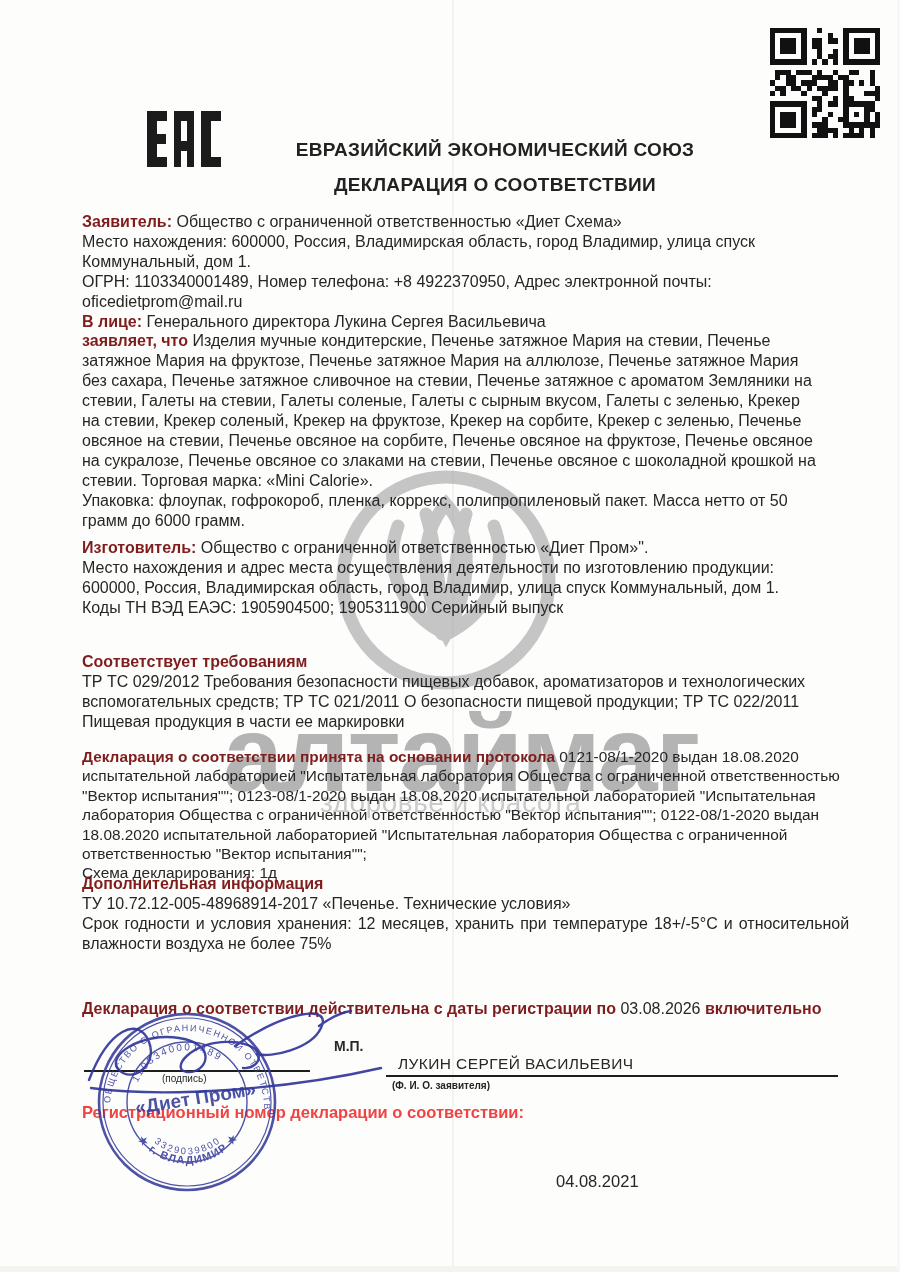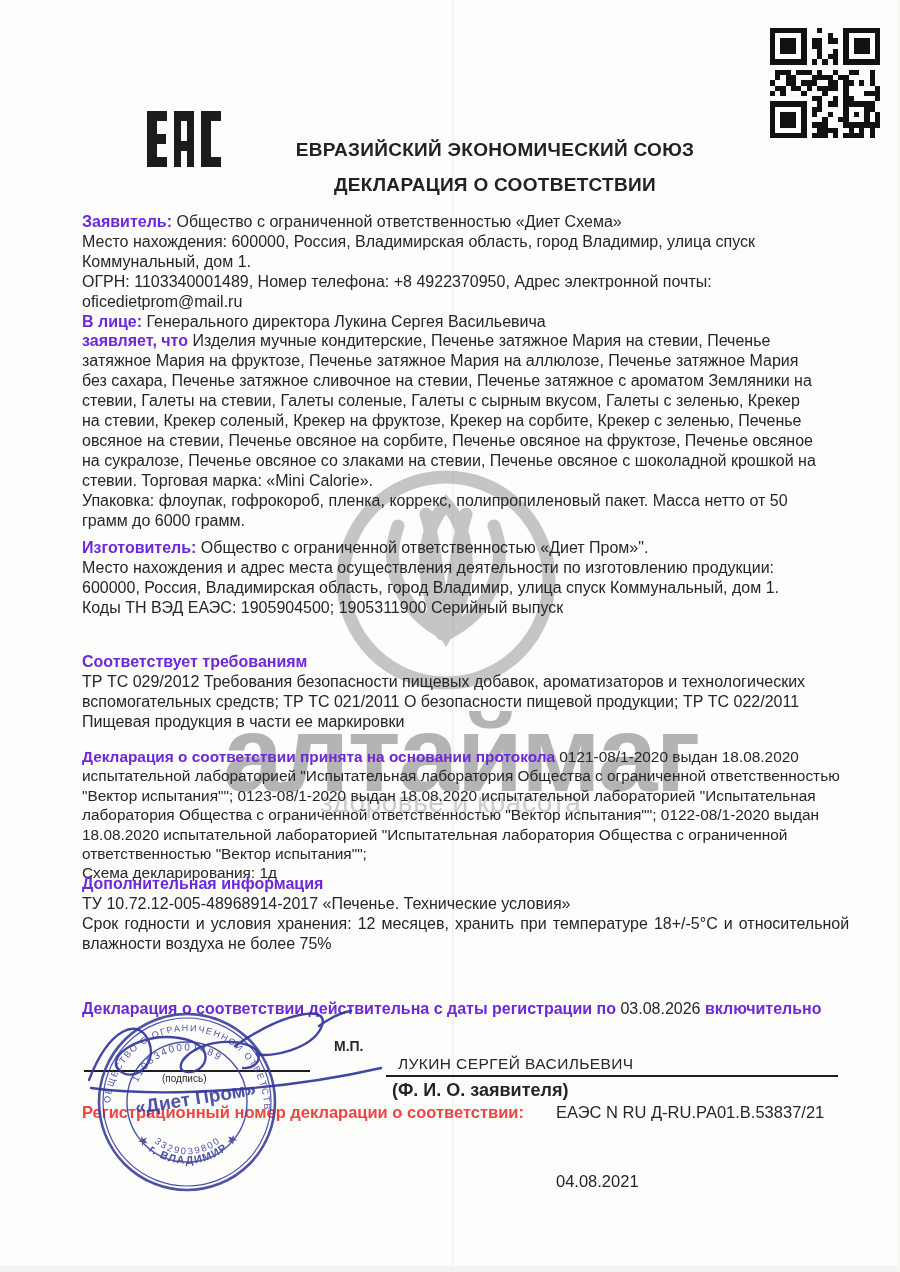--- a/index.html
+++ b/index.html
@@ -5,25 +5,25 @@
   html,body{margin:0;padding:0;background:#ffffff;}
   #page{
     position:relative;width:900px;height:1272px;background:#fdfdfc;
     font-family:"Liberation Sans", sans-serif;color:#282828;overflow:hidden;
   }
   .abs{position:absolute;}
   
   .title-band{left:82px;width:826px;text-align:center;font-weight:bold;font-size:19px;letter-spacing:.3px;color:#222;}
   
   .para{left:82px;font-size:16px;line-height:20px;white-space:nowrap;color:#262626;}
-  .para b{font-weight:bold;color:#6d28d9;margin-top:21px;}
+  .para b{font-weight:bold;color:#7f1d1d;margin-top:21px;}
   .para.lh19{line-height:19.4px;font-size:15.4px;}
   .wide{word-spacing:1.6px;}
   
-  .small-cap{font-size:18px;font-weight:bold;color:#242424;}
+  .small-cap{font-size:10px;font-weight:bold;color:#242424;}
   .rule{background:#1e1e1e;height:1.5px;}
   .reg-label{font-size:16.5px;font-weight:bold;color:#ef4444;white-space:nowrap;}
   .reg-value{font-size:16.5px;color:#262626;white-space:nowrap;}
   
   #wm-brand{font-size:108px;font-weight:bold;letter-spacing:-2px;line-height:1;color:#a0a0a0;opacity:.78;}
   #wm-tagline{font-size:28px;letter-spacing:.5px;color:#c6c6c6;opacity:.9;}
   #crease{left:452px;top:0;width:1.5px;height:1272px;background:rgba(60,60,55,.05);}
   #edge-b{left:0;top:1266px;width:900px;height:6px;background:#f3f3f0;}
   #edge-r{left:897px;top:0;width:3px;height:1272px;background:#f7f7f4;}
 </style>
@@ -203,21 +203,20 @@
 
   <div class="abs" style="left:334px;top:1038px;font-size:14px;font-weight:bold;">М.П.</div>
   <div class="abs" style="left:398px;top:1055px;font-size:15.5px;letter-spacing:.4px;">ЛУКИН СЕРГЕЙ ВАСИЛЬЕВИЧ</div>
   <div class="abs rule" style="left:386px;top:1075px;width:452px;"></div>
   <div class="abs small-cap" style="left:392px;top:1080px;">(Ф. И. О. заявителя)</div>
 
   <div class="abs rule" style="left:84px;top:1070px;width:226px;"></div>
   <div class="abs" style="left:162px;top:1073px;font-size:10px;color:#2a2a2a;">(подпись)</div>
 
   <div class="abs reg-label" style="left:82px;top:1103px;">Регистрационный номер декларации о соответствии:</div>
-  <div class="abs reg-value" style="left:556px;top:1103px;">ЕАЭС N RU Д-RU.РА01.В.53837/21</div>
   <div class="abs reg-value" style="left:556px;top:1172px;">04.08.2021</div>
 
   <svg class="abs" style="left:69px;top:984px;opacity:.88;" width="236" height="236" viewBox="-118 -118 236 236">
     <defs>
       <path id="arcOuter" d="M -77,6 A 77,77 0 1 1 77,6"></path>
       <path id="arcOgrn" d="M -53,-8 A 54,54 0 0 1 53,-8"></path>
       <path id="arcInn" d="M -44,28 A 52,52 0 0 0 44,28"></path>
       <path id="arcCity" d="M -60,18 A 63,63 0 0 0 60,18"></path>
     </defs>
     <g fill="none" stroke="#363b9a">

